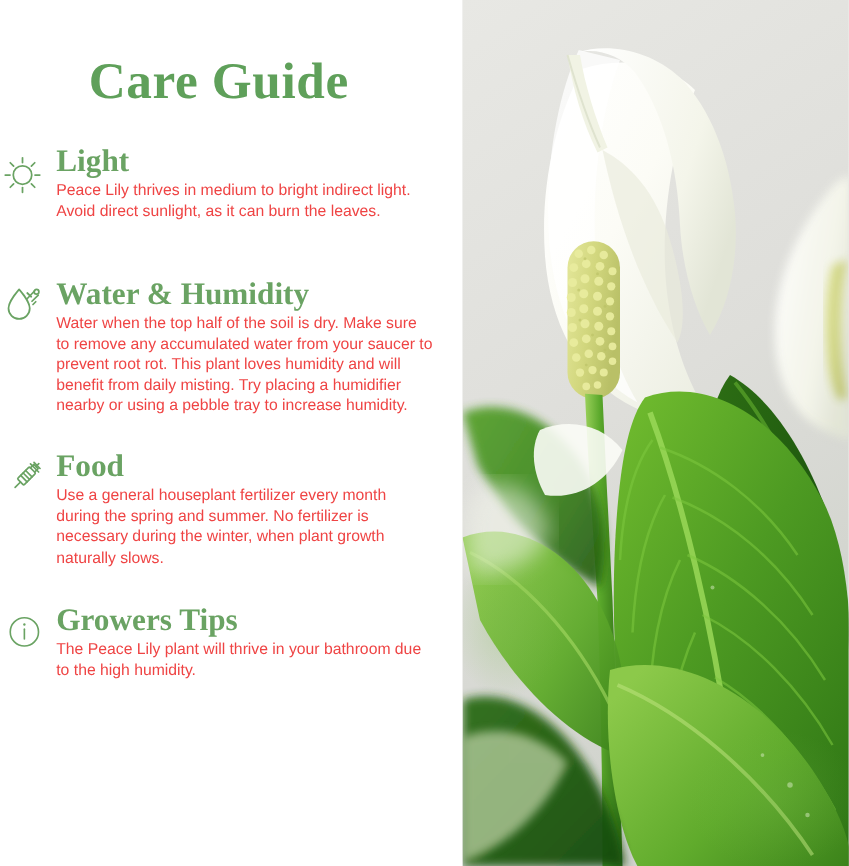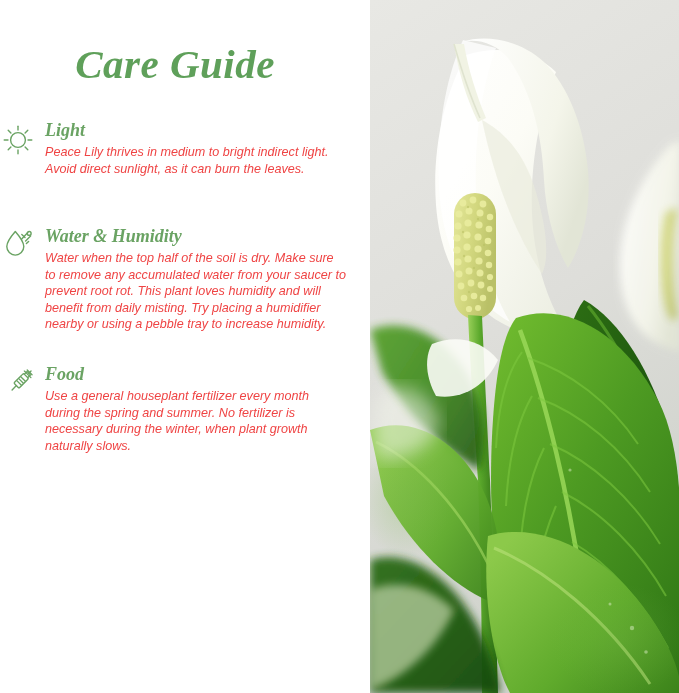--- a/index.html
+++ b/index.html
@@ -21,21 +21,20 @@
     display: flex;
   }
 
   
   .left-panel {
     position: relative;
     width: 372px;
     height: 693px;
     background: #ffffff;
     box-sizing: border-box;
-    font-style: italic;
   }
 
   .care-title {
     position: absolute;
     left: 0;
     top: 40px;
     width: 350px;
     text-align: center;
     font-family: "Liberation Serif", serif;
     font-weight: bold;
@@ -60,21 +59,21 @@
     display: block;
   }
   .section-icon svg { display: block; }
   .section-body {
     margin-left: 45px;
     padding-right: 22px;
   }
   .section-head {
     font-family: "Liberation Serif", serif;
     font-weight: bold;
-    font-size: 18px;
+    font-size: 25px;
     line-height: 22px;
     color: #6aa363;
     margin: 0 0 3px 0;
     white-space: nowrap;
   }
   .section-text {
     font-family: "Liberation Sans", sans-serif;
     font-size: 12.6px;
     line-height: 16.6px;
     color: #ef4444;
@@ -163,20 +162,33 @@
           <circle cx="28.2" cy="8.4" r="1.9"></circle>
           <path d="M25.4 18.6 L27.6 16.4"></path>
         </svg>
       </span>
       <div class="section-body">
         <h3 class="section-head">Water &amp; Humidity</h3>
         <p class="section-text">Water when the top half of the soil is dry. Make sure to remove any accumulated water from your saucer to prevent root rot. This plant loves humidity and will benefit from daily misting. Try placing a humidifier nearby or using a pebble tray to increase humidity.</p>
       </div>
     </div>
 
+    <div class="section" id="sec-tips">
+      <span class="section-icon">
+        <svg viewBox="0 0 38 38" width="38" height="38" fill="none" stroke="#6aa363" stroke-width="1.3" stroke-linecap="round">
+          <circle cx="16.5" cy="18.5" r="11.3"></circle>
+          <line x1="16.5" y1="16.3" x2="16.5" y2="24.2"></line>
+          <circle cx="16.5" cy="12.6" r="0.95" fill="#6aa363" stroke="none"></circle>
+        </svg>
+      </span>
+      <div class="section-body">
+        <h3 class="section-head">Growers Tips</h3>
+        <p class="section-text">The Peace Lily plant will thrive in your bathroom due to the high humidity.</p>
+      </div>
+    </div>
 
   </div>
 
   <div class="photo">
     <svg viewBox="0 0 311 693" preserveAspectRatio="xMidYMid slice">
       <defs>
         <linearGradient id="bgGrad" x1="0" y1="0" x2="0.3" y2="1">
           <stop offset="0%" stop-color="#e8e8e4"></stop>
           <stop offset="55%" stop-color="#dededa"></stop>
           <stop offset="100%" stop-color="#cfd2cb"></stop>

